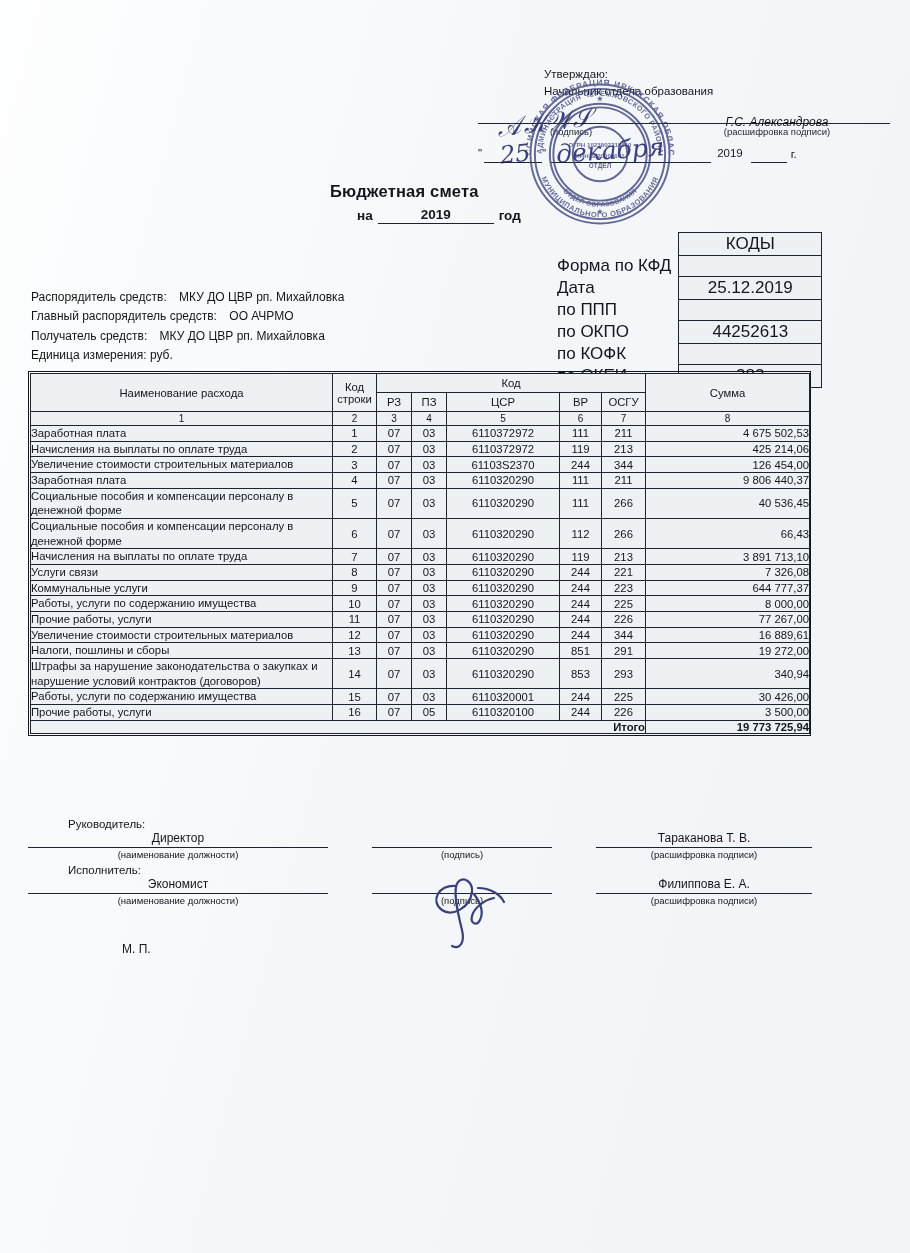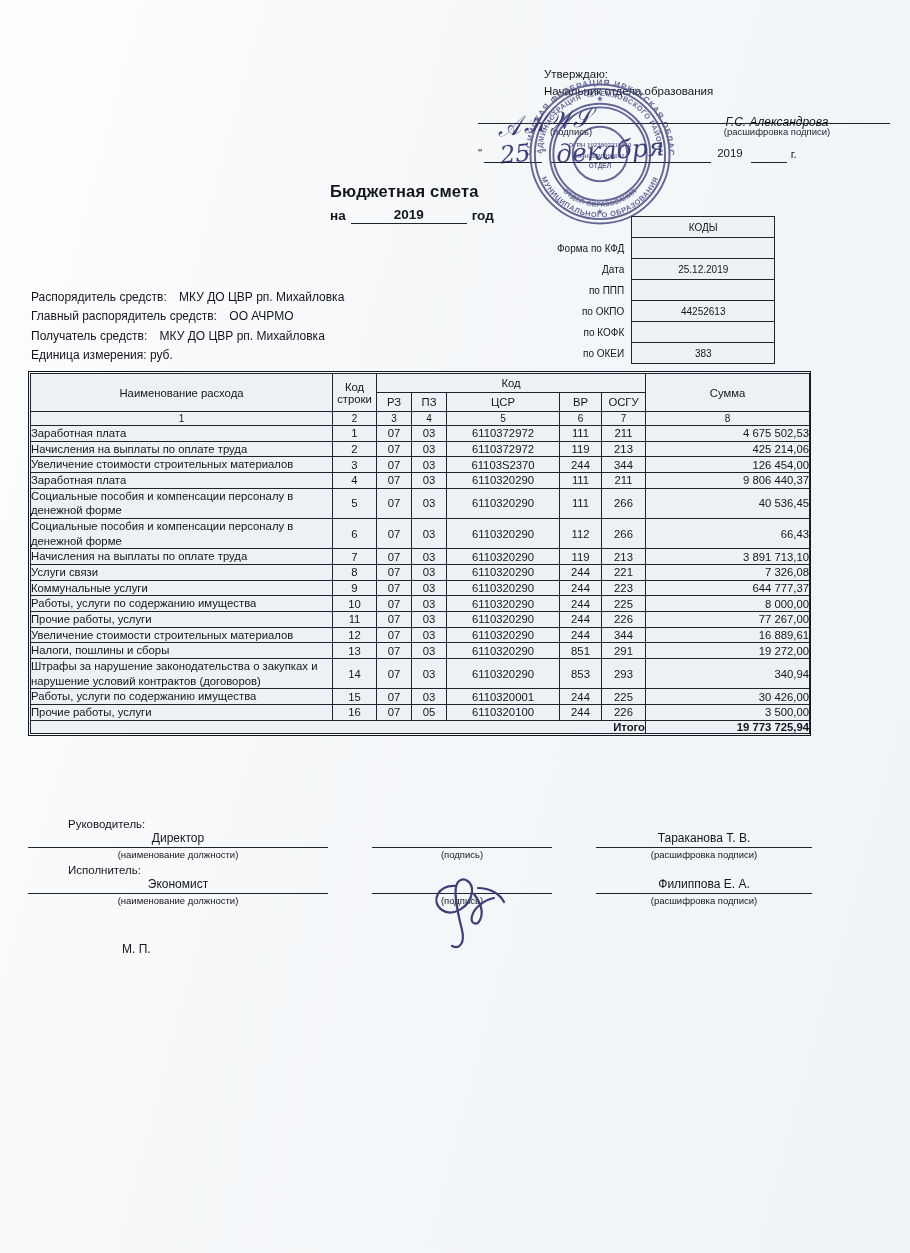--- a/index.html
+++ b/index.html
@@ -102,46 +102,46 @@
     font-size: 16.5px;
     font-weight: bold;
     letter-spacing: .2px;
   }
   #title-year-row {
     display: flex;
     align-items: flex-end;
     margin-top: 5px;
     font-size: 13.5px;
     font-weight: bold;
+    margin-left: 27px;
   }
   #title-year-row .lbl { padding-bottom: 1px; }
   #year-blank {
     position: relative;
     width: 116px;
     height: 17px;
     border-bottom: 1.4px solid #1d2330;
     margin: 0 5px;
   }
   #year-blank span {
     position: absolute;
     left: 0; right: 0; bottom: 1px;
     text-align: center;
   }
 
   
   #codes {
     position: absolute;
     left: 557px;
-    top: 216px;
+    top: 232px;
     z-index: 3;
-    font-size: 10px;
+    font-size: 17px;
   }
   #codes table { border-collapse: collapse; }
   #codes td.lbl {
-    text-align: right;
     padding: 0 7px 0 0;
     height: 18px;
     white-space: nowrap;
     border: none;
   }
   #codes td.val {
     width: 140px;
     height: 18px;
     border: 1.4px solid #1d2330;
     text-align: center;

